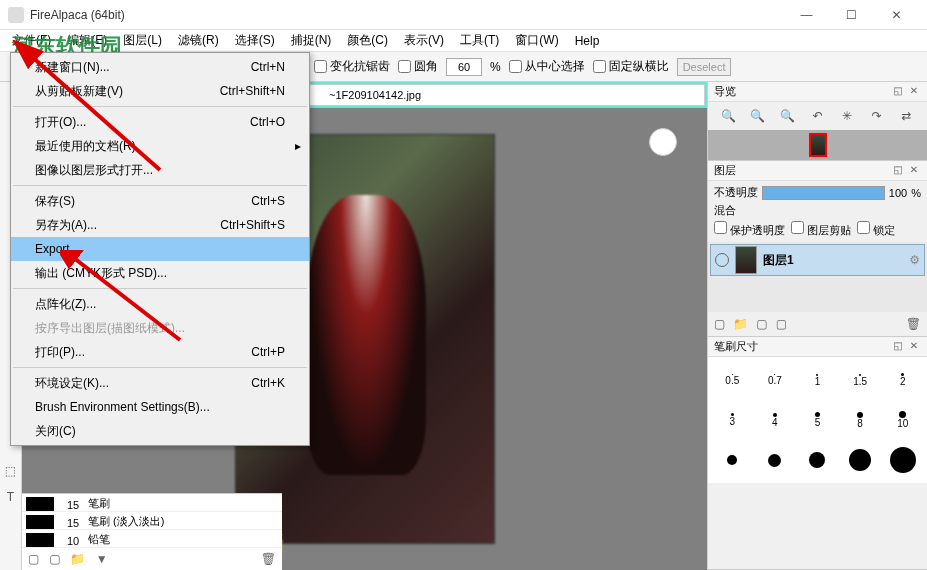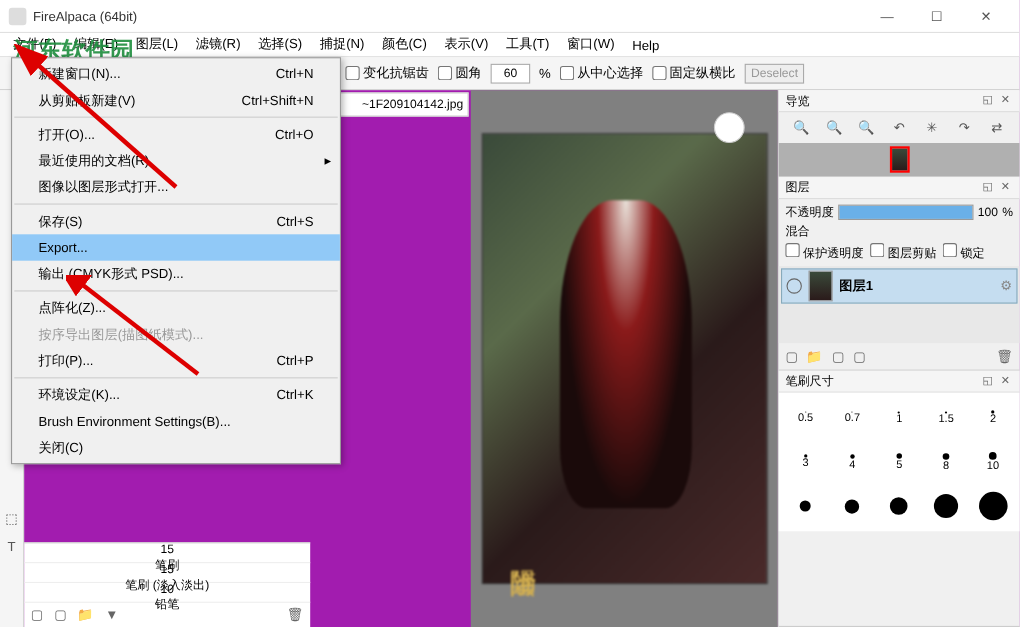--- a/index.html
+++ b/index.html
@@ -13,21 +13,21 @@
 .menubar { height: 22px; background: #fff; display: flex; align-items: center; padding: 0 4px; border-bottom: 1px solid #e0e0e0; }
 .menubar .menu-item { padding: 2px 8px; cursor: default; }
 .toolbar { height: 30px; background: #f5f5f5; display: flex; align-items: center; padding: 0 6px; gap: 8px; border-bottom: 1px solid #d0d0d0; }
 .toolbar .tb-item { display: flex; align-items: center; gap: 3px; }
 .toolbar input[type="checkbox"] { margin: 0; }
 .toolbar .spin { width: 36px; height: 18px; border: 1px solid #aaa; background: #fff; text-align: center; font-size: 11px; }
 .toolbar .btn { padding: 2px 5px; border: 1px solid #aaa; background: #eee; color: #999; font-size: 11px; }
 .main { display: flex; height: calc(570px - 82px); }
 .left-col { width: 22px; background: #f5f5f5; border-right: 1px solid #d0d0d0; display: flex; flex-direction: column; align-items: center; padding-top: 380px; gap: 8px; }
 .left-col .tool { width: 18px; height: 18px; display: flex; align-items: center; justify-content: center; color: #555; }
-.center { flex: 1; display: flex; flex-direction: row; background: #a21caf; }
+.center { flex: 1; display: flex; flex-direction: column; background: #5eead4; }
 .filebar { height: 22px; background: #fff; border: 1px solid #ccc; margin: 2px; display: flex; align-items: center; padding: 0 4px; font-size: 11px; }
 .canvas-area { flex: 1; background: #808080; display: flex; align-items: center; justify-content: center; position: relative; }
 .canvas-img { width: 260px; height: 410px; background: linear-gradient(135deg, #3a4a3a 0%, #5a6a4a 30%, #2a1a1a 60%, #4a2a2a 100%); border: 1px solid #333; position: relative; filter: blur(1px); }
 .canvas-img .figure { position: absolute; top: 60px; left: 70px; width: 120px; height: 280px; background: radial-gradient(ellipse at top, #e8e0d8 0%, #8a1a1a 30%, #1a0a0a 70%); border-radius: 40% 40% 20% 20%; }
 .canvas-img .text-overlay { position: absolute; bottom: 30px; left: 20px; color: #d4b050; font-size: 24px; font-family: "KaiTi", serif; writing-mode: vertical-rl; }
 .canvas-badge { position: absolute; top: 20px; right: 30px; width: 28px; height: 28px; background: #fff; border-radius: 50%; border: 1px solid #ccc; }
 .right-col { width: 220px; background: #f0f0f0; border-left: 1px solid #d0d0d0; display: flex; flex-direction: column; }
 .panel { border-bottom: 1px solid #ccc; }
 .panel-header { height: 20px; background: #f5f5f5; display: flex; align-items: center; padding: 0 6px; font-size: 11px; border-bottom: 1px solid #ddd; }
 .panel-header .title { flex: 1; }
@@ -46,21 +46,21 @@
 .layer-item .eye { width: 14px; height: 14px; border: 1px solid #666; border-radius: 50%; }
 .layer-item .thumb { width: 22px; height: 28px; background: linear-gradient(#3a4a3a, #2a1a1a); border: 1px solid #999; }
 .layer-item .name { flex: 1; font-weight: bold; }
 .layer-item .gear { color: #888; }
 .layer-btns { height: 24px; display: flex; align-items: center; gap: 8px; padding: 0 6px; color: #666; }
 .brush-panel { flex: 1; }
 .brush-grid { display: grid; grid-template-columns: repeat(5, 1fr); gap: 2px; padding: 4px; background: #fff; }
 .brush-cell { height: 38px; display: flex; flex-direction: column; align-items: center; justify-content: center; font-size: 10px; }
 .brush-cell .dot { background: #000; border-radius: 50%; }
 .brush-list-bottom { position: absolute; bottom: 0; left: 22px; width: 260px; background: #fff; border-top: 1px solid #ccc; }
-.brush-row { height: 18px; display: flex; align-items: center; border-bottom: 1px solid #eee; font-size: 11px; flex-direction: column; }
+.brush-row { height: 18px; display: flex; align-items: flex-end; border-bottom: 1px solid #eee; font-size: 11px; }
 .brush-row .sw { width: 28px; height: 14px; background: #000; margin: 0 4px; }
 .brush-row .sz { width: 30px; text-align: center; }
 .brush-btm-btns { height: 22px; display: flex; align-items: center; gap: 10px; padding: 0 6px; color: #666; }
 
 
 .dropdown { position: absolute; top: 52px; left: 10px; width: 300px; background: #f0f0f0; border: 1px solid #999; box-shadow: 2px 2px 6px rgba(0,0,0,0.3); z-index: 100; padding: 2px 0; }
 .dropdown .dm-item { height: 24px; display: flex; align-items: center; padding: 0 24px; position: relative; }
 .dropdown .dm-item.disabled { color: #999; }
 .dropdown .dm-item.highlight { background: #91c9f7; }
 .dropdown .dm-item .shortcut { position: absolute; right: 24px; }
@@ -323,20 +323,24 @@
       <span class="arrow">▸</span>
     </div>
     <div class="dm-item">
       <span>图像以图层形式打开...</span>
     </div>
     <div class="dm-sep"></div>
     <div class="dm-item">
       <span>保存(S)</span>
       <span class="shortcut">Ctrl+S</span>
     </div>
+    <div class="dm-item">
+      <span>另存为(A)...</span>
+      <span class="shortcut">Ctrl+Shift+S</span>
+    </div>
     <div class="dm-item highlight">
       <span>Export...</span>
     </div>
     <div class="dm-item">
       <span>输出 (CMYK形式 PSD)...</span>
     </div>
     <div class="dm-sep"></div>
     <div class="dm-item">
       <span>点阵化(Z)...</span>
     </div>

